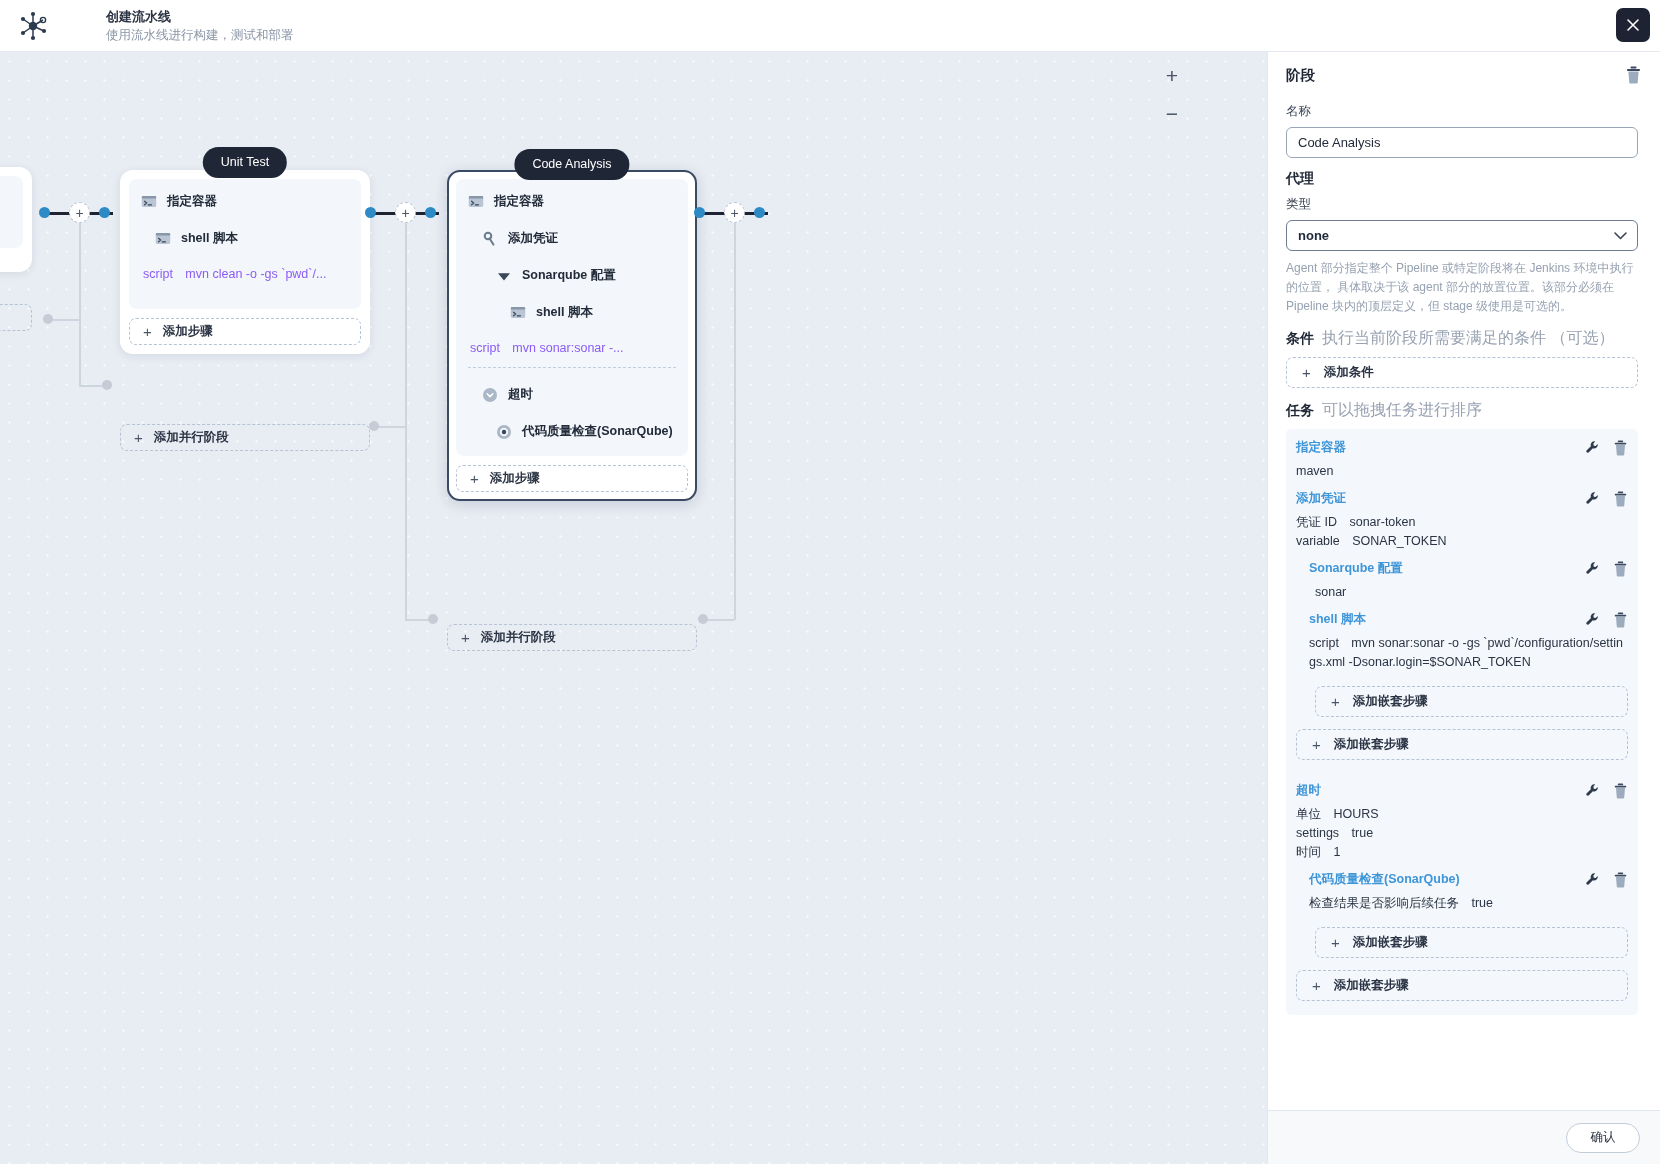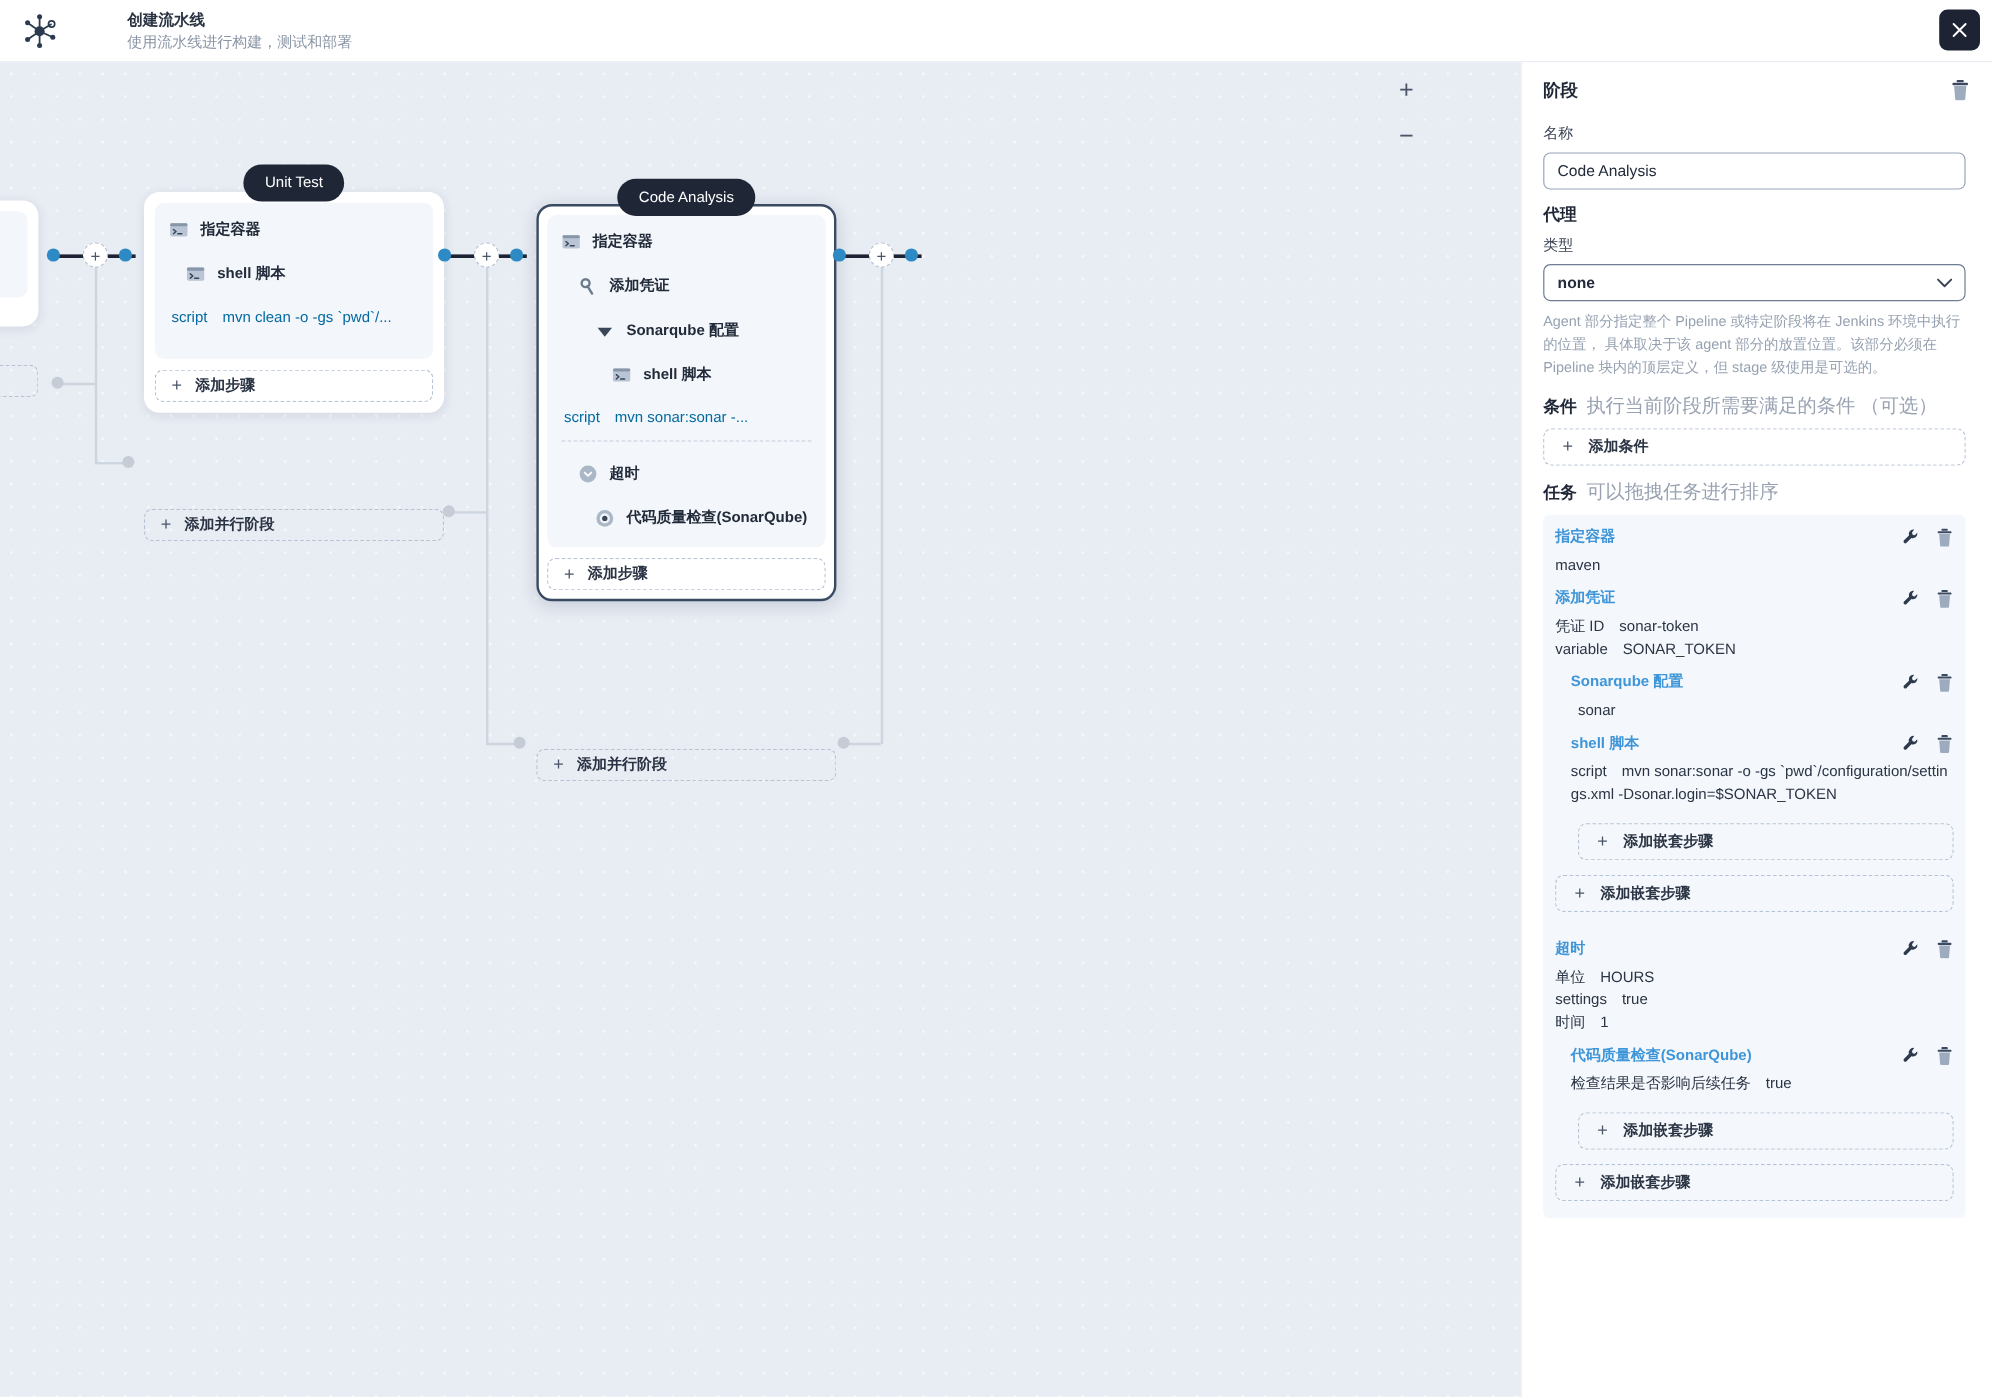--- a/index.html
+++ b/index.html
@@ -79,21 +79,21 @@
   }
   .step-row {
     display: flex; align-items: center; gap: 10px;
     margin-bottom: 20px;
   }
   .step-row:last-child { margin-bottom: 0; }
   .step-row.indent1 { margin-left: 14px; }
   .step-row.indent2 { margin-left: 28px; }
   .step-label { font-size: 12.5px; color: #222b3a; font-weight: bold; white-space: nowrap; }
   .kv-row {
-    font-size: 12.5px; color: #0369a1;
+    font-size: 12.5px; color: #8b5cf6;
     margin-bottom: 12px; margin-left: 2px;
     white-space: nowrap; overflow: hidden; text-overflow: ellipsis;
   }
   .kv-row .k { margin-right: 9px; }
   .sep { border-top: 1px dashed #c3cedd; margin: 4px 0 18px 0; }
   .add-step {
     margin-top: 9px;
     border: 1px dashed #b6c3d5; border-radius: 7px;
     height: 27px; display: flex; align-items: center; gap: 11px;
     padding-left: 13px; cursor: pointer;
@@ -257,21 +257,21 @@
   <div class="conn-dot grey" style="left:43px; top:262px;"></div>
   <div class="hline" style="left:79px; top:333px; width:28px;"></div>
   <div class="conn-dot grey" style="left:102px; top:328px;"></div>
 
   <div class="conn-line" style="left:44px; top:160px; width:26px;"></div>
   <div class="conn-dot" style="left:39px; top:155px;"></div>
   <div class="conn-plus" style="left:69px; top:150px;">+</div>
   <div class="conn-line" style="left:89px; top:160px; width:24px;"></div>
   <div class="conn-dot" style="left:99px; top:155px;"></div>
 
-  <div class="stage" style="left:120px; top:108px; width:250px;">
+  <div class="stage" style="left:120px; top:118px; width:250px;">
     <div class="stage-badge">Unit Test</div>
     <div class="stage-body">
       <div class="step-row">
         <svg class="ico" viewBox="0 0 16 16">
           <rect x="0.8" y="2" width="14.4" height="11" rx="1.4" fill="#b9c5d4"></rect>
           <rect x="0.8" y="2" width="14.4" height="2.6" rx="1.2" fill="#8796a9"></rect>
           <path d="M3.6 7.2 L5.6 9 L3.6 10.8" stroke="#39465a" stroke-width="1.2" fill="none" stroke-linecap="round"></path>
           <line x1="7.2" y1="10.8" x2="10.5" y2="10.8" stroke="#39465a" stroke-width="1.2" stroke-linecap="round"></line>
         </svg>
         <span class="step-label">指定容器</span>
@@ -574,13 +574,16 @@
 
       <div class="dash-btn" style="margin-top:12px; margin-bottom:6px;">
         <span class="plus">+</span>
         <span>添加嵌套步骤</span>
       </div>
     </div>
 
     <div style="height:24px;"></div>
   </div>
 
+  <div class="panel-foot">
+    <button class="confirm-btn">确认</button>
+  </div>
 </div>
 
 </body></html>

